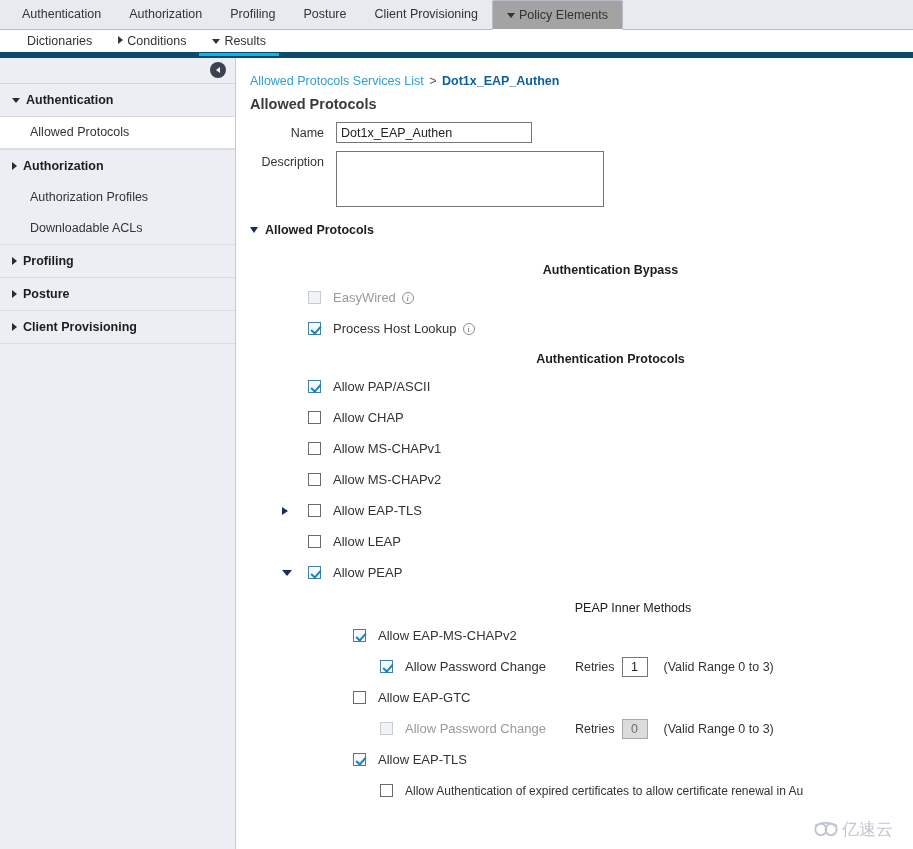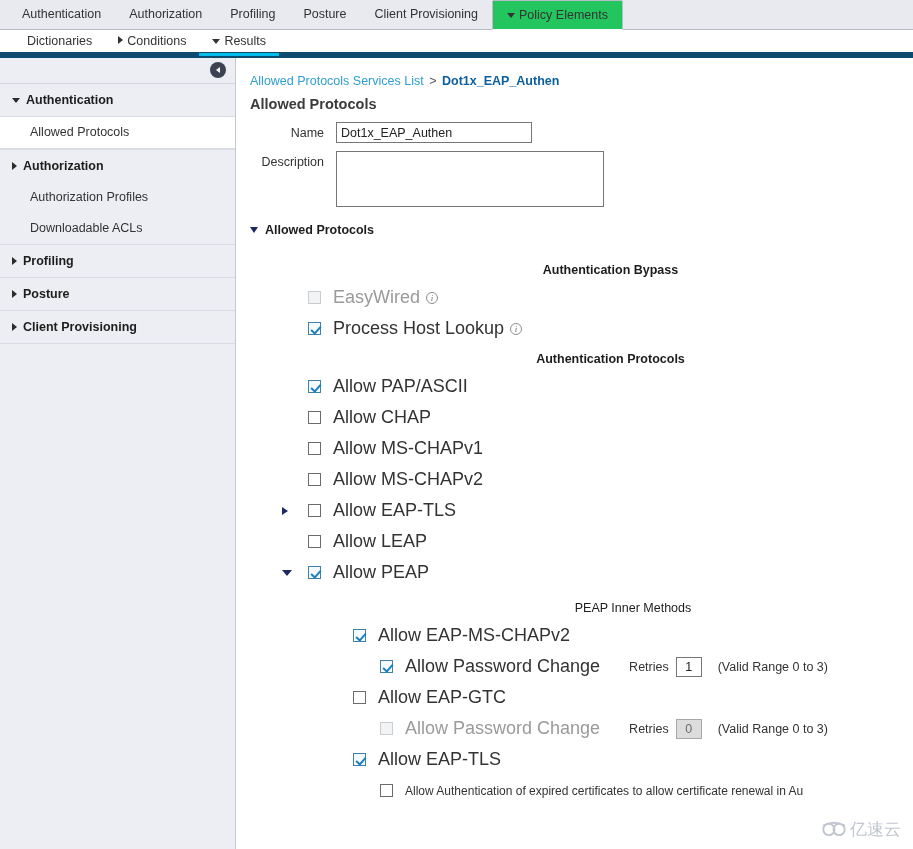--- a/index.html
+++ b/index.html
@@ -26,21 +26,21 @@
     font-size: 12.5px;
     color: #333333;
     height: 29px;
     line-height: 29px;
     padding: 0 14px;
     white-space: nowrap;
     cursor: default;
     position: relative;
   }
   .top-tab.active {
-    background: #22c55e;
+    background: #a3a3a3;
     border: 1px solid #b8bcc6;
     border-bottom: 1px solid #ffffff;
     margin-bottom: -1px;
     height: 30px;
     line-height: 29px;
     z-index: 3;
     border-radius: 2px 2px 0 0;
   }
   .caret-down {
     display: inline-block;
@@ -296,21 +296,21 @@
     border-width: 0 2px 2px 0;
     transform: rotate(42deg);
   }
   .cb.disabled {
     border: 1px solid #c8cdd2;
     background: #f2f3f5;
     cursor: default;
   }
 
   .opt-label {
-    font-size: 18px;
+    font-size: 13px;
     color: #333333;
     margin-left: 12px;
     white-space: nowrap;
   }
   .opt-label.dim { color: #9a9a9a; }
 
   .info-icon {
     display: inline-block;
     width: 12px; height: 12px;
     border-radius: 50%;
@@ -362,21 +362,21 @@
     color: #333333;
     margin-left: 12px;
     white-space: nowrap;
     max-width: 440px;
     overflow: hidden;
   }
 
   
   .watermark {
     position: absolute;
-    right: 12px;
+    right: 20px;
     bottom: 8px;
     display: flex;
     align-items: center;
     opacity: 0.62;
     pointer-events: none;
   }
   .watermark .wm-text {
     font-size: 17px;
     color: #9aa3b2;
     font-family: "DejaVu Sans", sans-serif;

